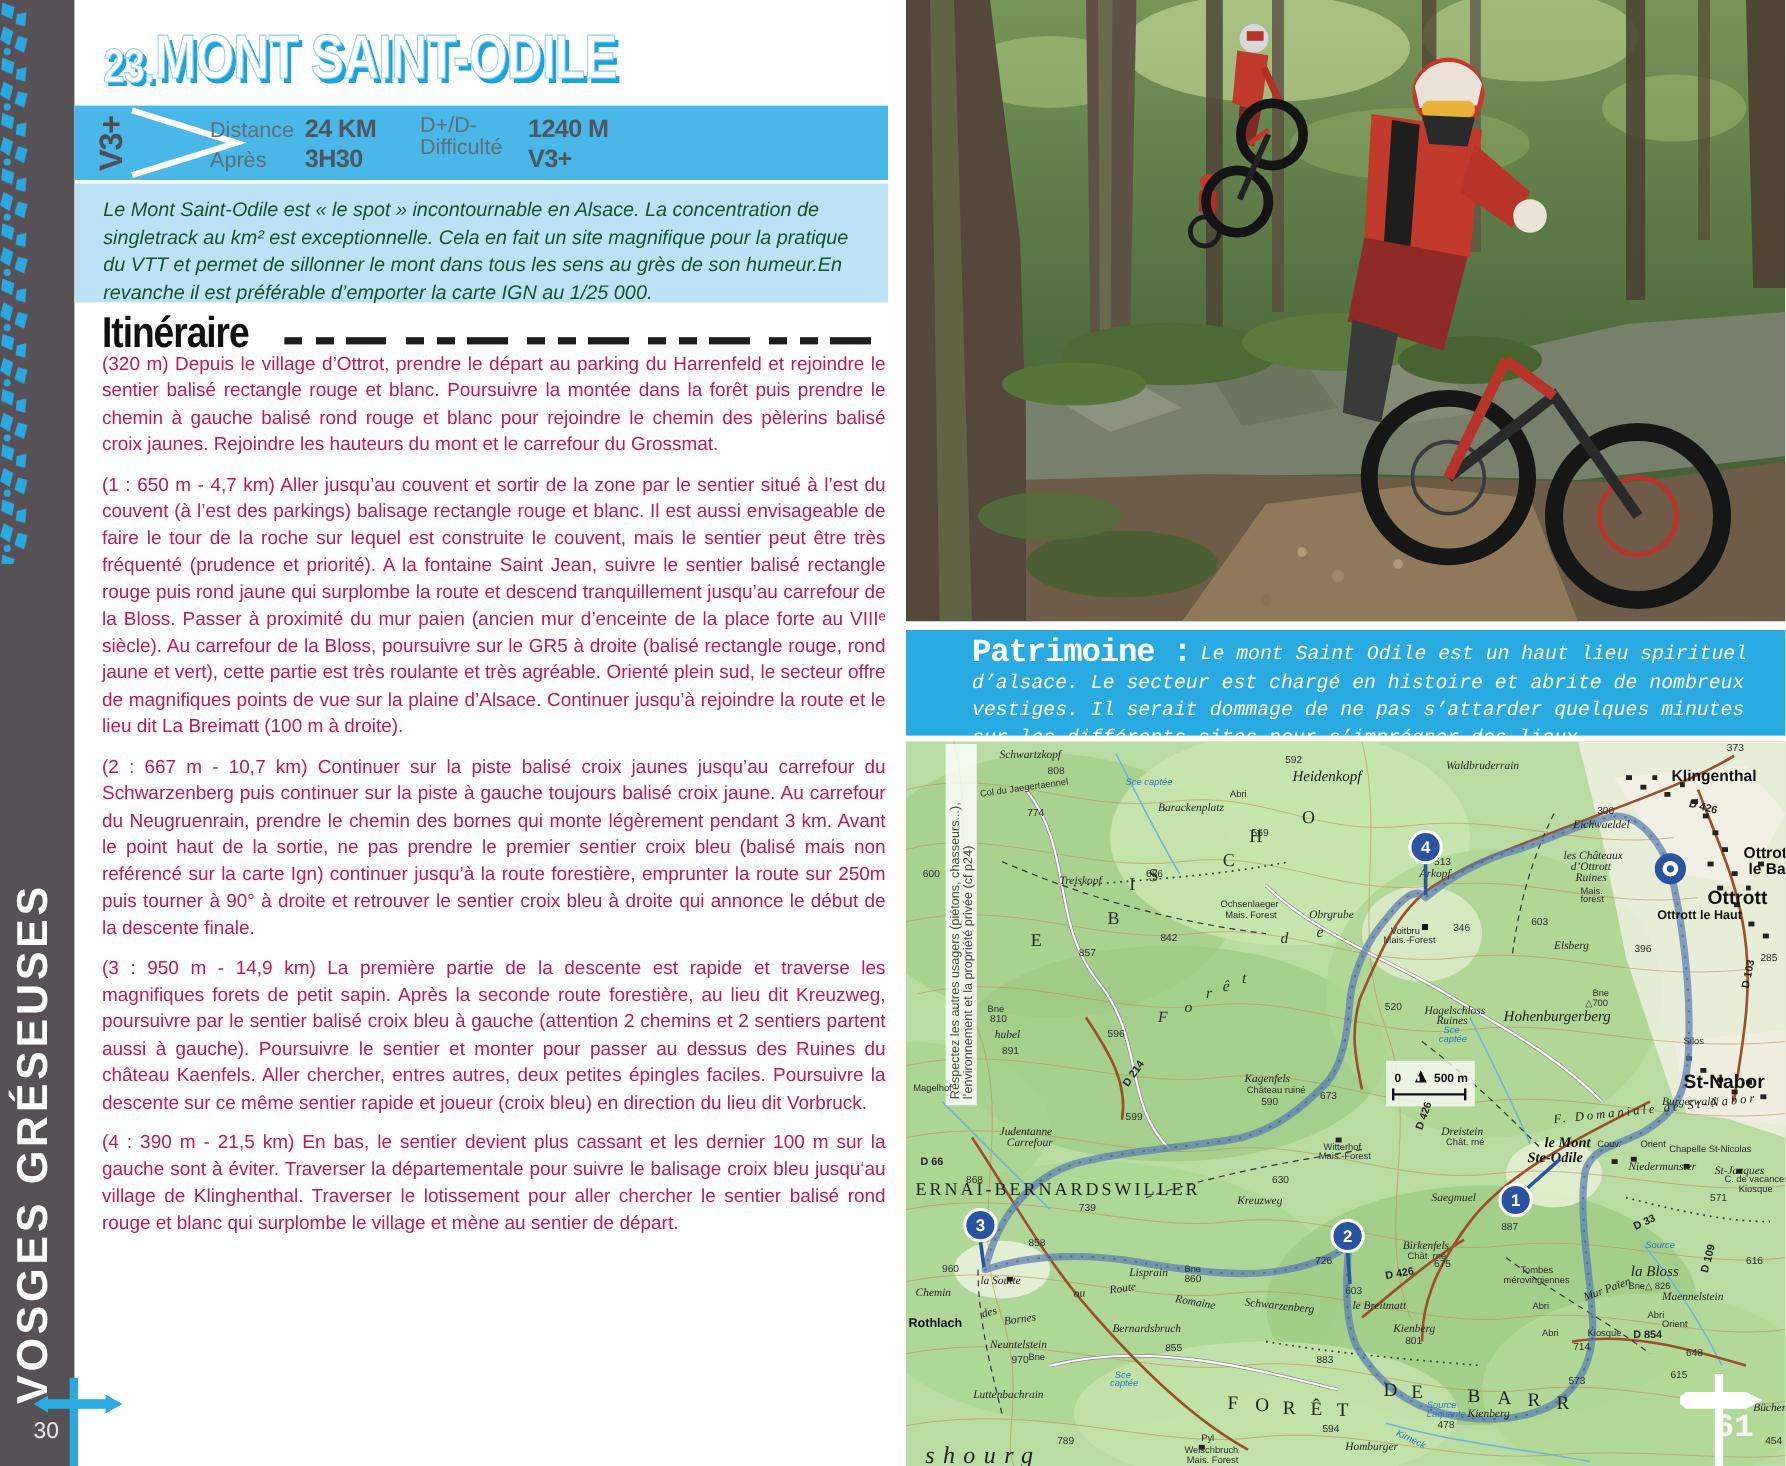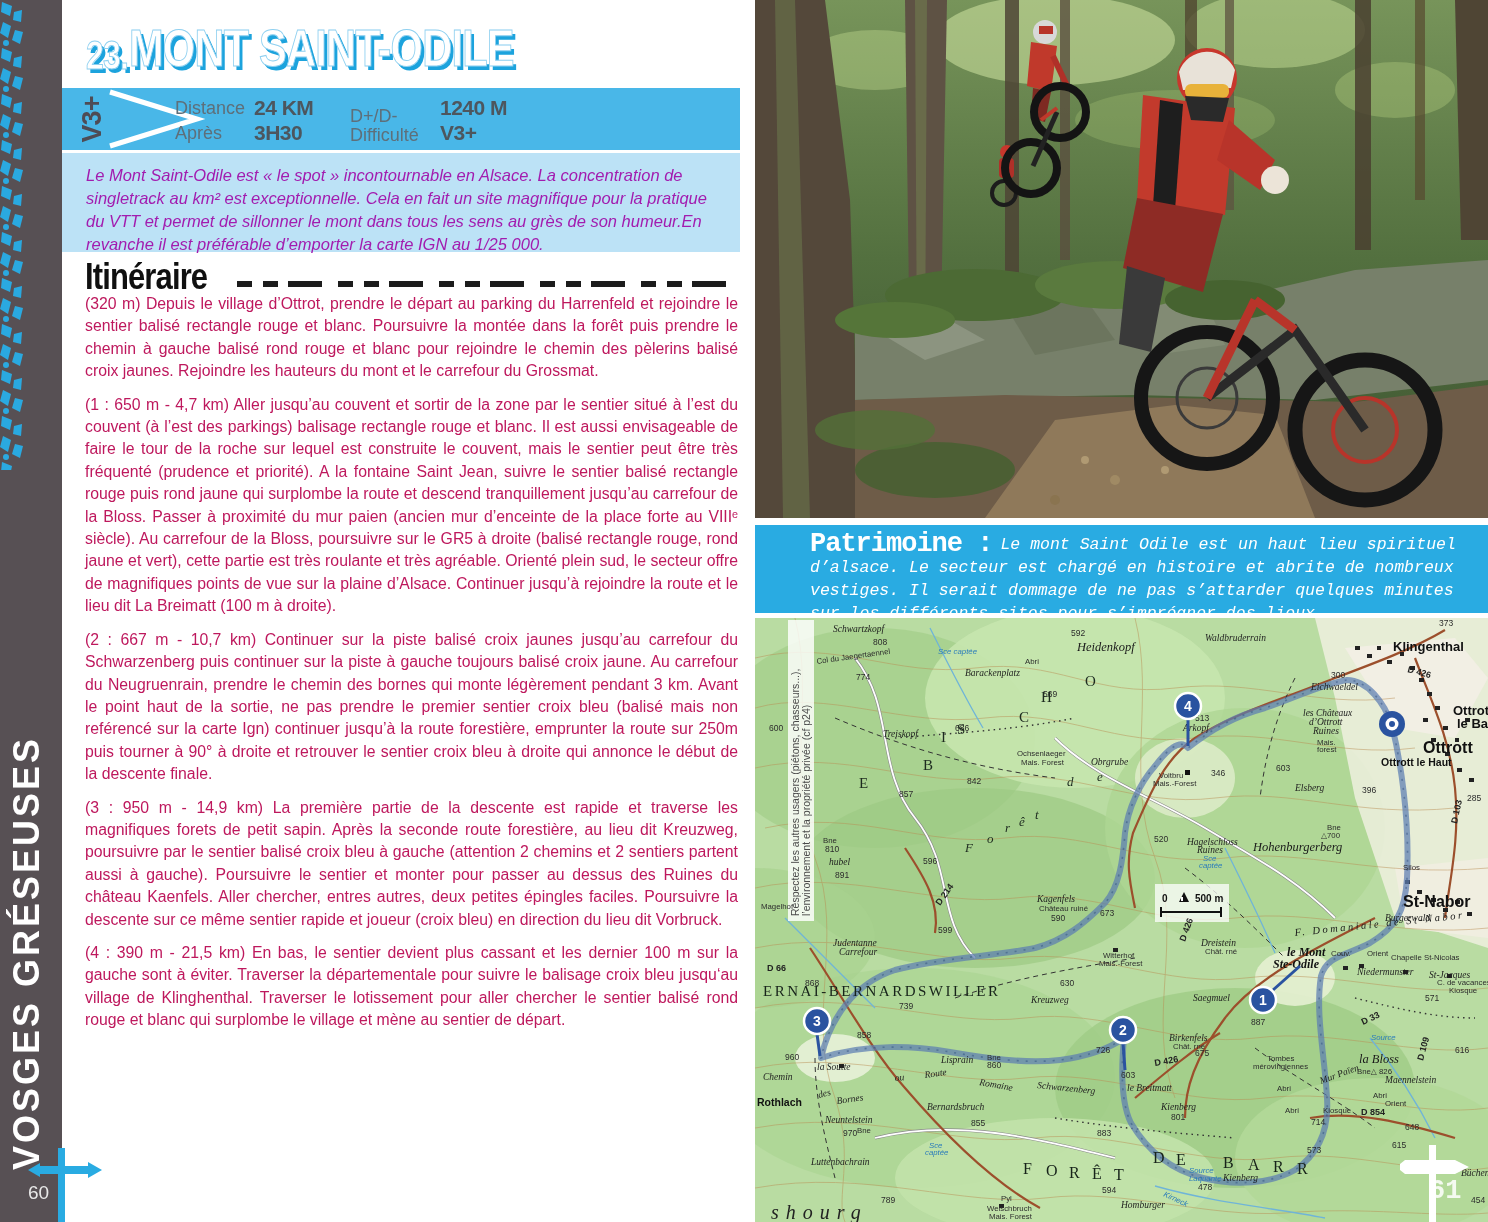--- a/index.html
+++ b/index.html
@@ -28,21 +28,21 @@
   .stats{position:absolute;left:62px;top:88px;width:678px;height:62px;background:#49b7e8;}
   .v3badge{position:absolute;left:8px;top:16px;transform:rotate(-90deg);transform-origin:center;
            font-weight:800;font-size:27px;color:#4e4c55;letter-spacing:-1px;}
   .chevron{position:absolute;left:30px;top:0;}
   .stat-label{position:absolute;color:#5e6f7a;font-size:18px;}
   .stat-value{position:absolute;color:#4d565e;font-size:21px;font-weight:800;letter-spacing:-.5px;}
 
   
   .intro{position:absolute;left:62px;top:153px;width:678px;height:99px;background:#bce2f6;}
   .intro p{margin:0;padding:11px 22px 0 24px;font-style:italic;font-size:16.5px;
-           line-height:23px;color:#a21caf;}
+           line-height:23px;color:#14532d;}
 
   
   .itin-head{position:absolute;left:85px;top:256px;font-weight:800;font-size:36px;
              color:#101010;letter-spacing:-1px;transform:scaleX(.86);transform-origin:left;}
   .itin-dashes{position:absolute;left:237px;top:281px;width:500px;height:6px;
       background:repeating-linear-gradient(90deg,#1c1c1c 0 15px,transparent 15px 26px,
                  #1c1c1c 26px 41px,transparent 41px 51px,#1c1c1c 51px 85px,transparent 85px 101px);}
   .body-text{position:absolute;left:85px;top:293px;width:653px;}
   .body-text p{margin:0 0 11px 0;font-size:15.8px;line-height:22.4px;color:#be185d;
                text-align:justify;}
@@ -95,21 +95,21 @@
         <polygon points="2,2 12,6 10,16 1,12" fill="#2aa9e0"></polygon>
         <polygon points="14,12 22,10 21,22 13,20" fill="#2aa9e0"></polygon>
         <polygon points="3,22 11,26 8,38 0,33" fill="#2aa9e0"></polygon>
         <polygon points="15,30 23,32 20,44 12,40" fill="#2aa9e0"></polygon>
         <circle cx="6" cy="43" r="3" fill="#2aa9e0"></circle>
       </pattern>
     </defs>
     <rect width="24" height="470" fill="url(#tp)"></rect>
   </svg>
   <div class="vlabel">VOSGES GRÉSEUSES</div>
-  <div class="pagenum-left">60</div>
+  <div class="pagenum-left">30</div>
 </div>
 
 <svg class="cross-blue" width="84" height="74">
   <rect x="32" y="0" width="7" height="74" fill="#29abe2"></rect>
   <polygon points="2,22 14,15 14,29" fill="#29abe2"></polygon>
   <rect x="12" y="18" width="52" height="8" fill="#29abe2"></rect>
   <polygon points="76,22 62,14 62,30" fill="#29abe2"></polygon>
 </svg>
 
 <div class="header">
@@ -119,24 +119,24 @@
 
 <div class="stats">
   <span class="v3badge">V3+</span>
   <svg class="chevron" width="130" height="62">
     <polyline points="18,4 105,31 18,58" fill="none" stroke="#ffffff" stroke-width="5"></polyline>
   </svg>
   <span class="stat-label" style="left:113px;top:10px">Distance</span>
   <span class="stat-value" style="left:192px;top:8px">24 KM</span>
   <span class="stat-label" style="left:113px;top:35px">Après</span>
   <span class="stat-value" style="left:192px;top:33px">3H30</span>
-  <span class="stat-label" style="left:288px;top:18px">D+/D-</span>
+  <span class="stat-label" style="left:288px;top:6px">D+/D-</span>
 
   <span class="stat-value" style="left:378px;top:8px">1240 M</span>
-  <span class="stat-label" style="left:288px;top:37px">Difficulté</span>
+  <span class="stat-label" style="left:288px;top:24px">Difficulté</span>
   <span class="stat-value" style="left:378px;top:33px">V3+</span>
 </div>
 
 <div class="intro">
   <p>Le Mont Saint-Odile est « le spot » incontournable en Alsace. La concentration de singletrack au km² est exceptionnelle.  Cela en fait un site magnifique pour la pratique du VTT et permet de sillonner le mont dans tous les sens au grès de son humeur.En revanche il est préférable d’emporter la carte IGN au 1/25 000.</p>
 </div>
 
 <div class="itin-head">Itinéraire</div>
 <div class="itin-dashes"></div>
 <div class="body-text">

